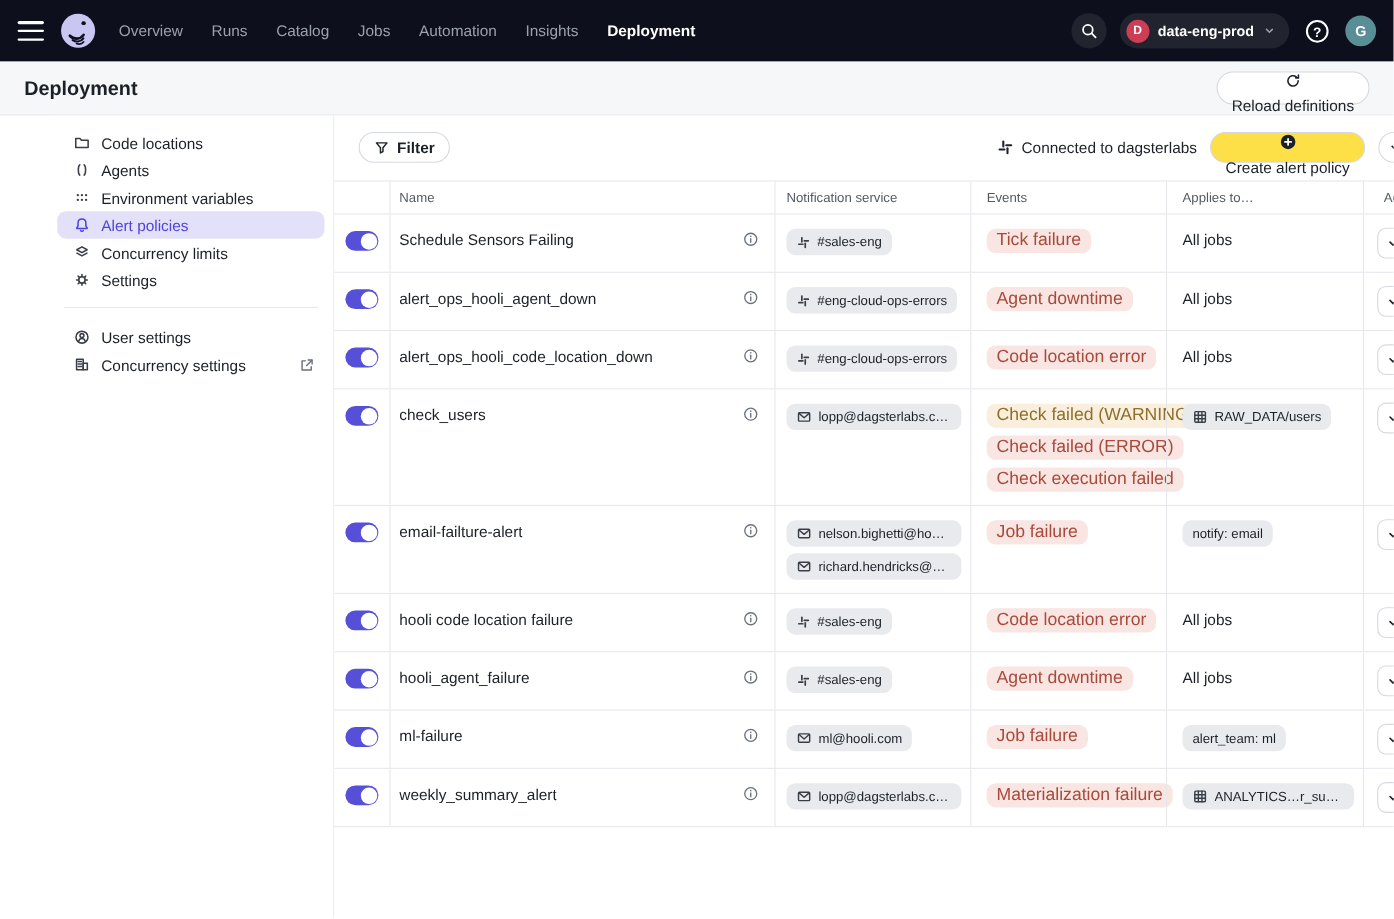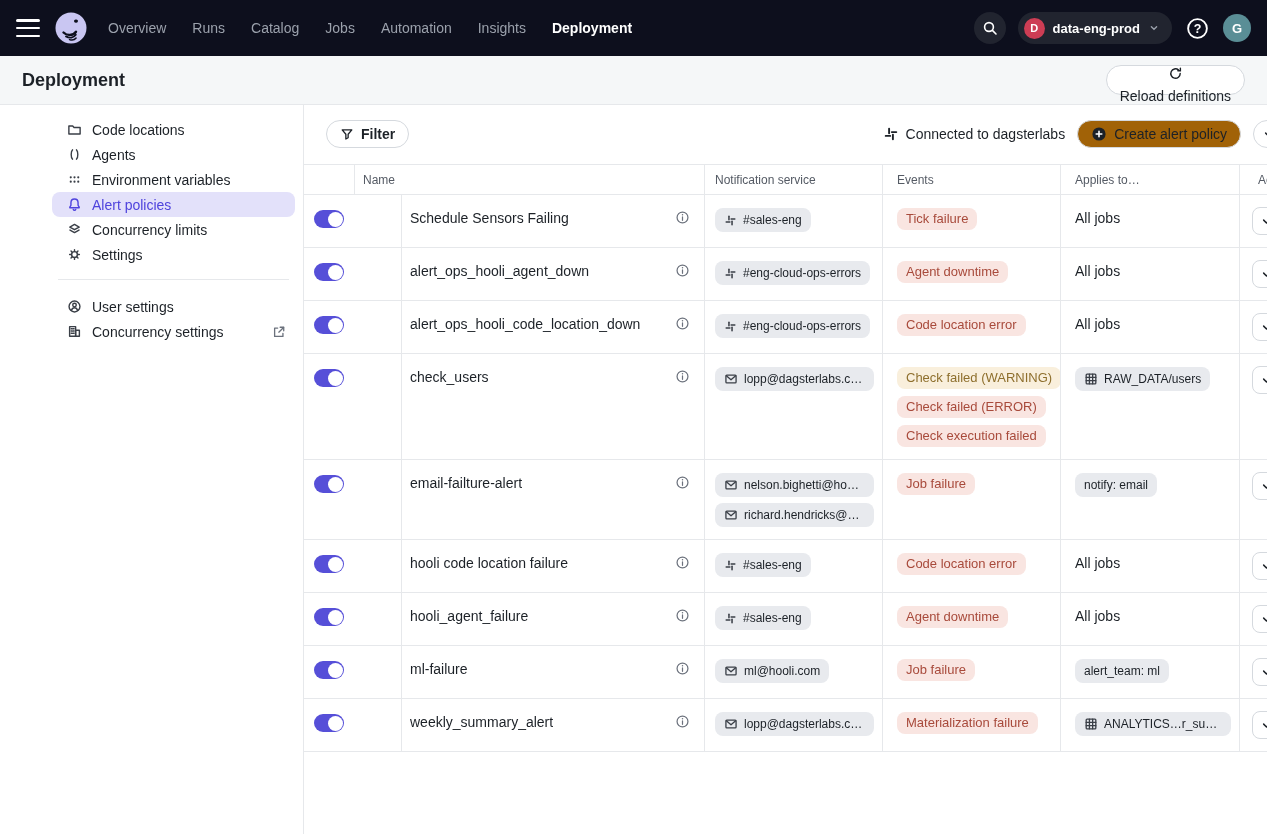--- a/index.html
+++ b/index.html
@@ -51,46 +51,46 @@
   .side-item .ext{color:#6B717C;}
   .side-divider{border:none;border-top:1px solid var(--line);margin:12px 6px;}
   .sidebar .grp2{margin-top:14px;}
 
   .main{flex:1;background:#fff;display:flex;flex-direction:column;}
   .toolbar{display:flex;align-items:center;padding:15px 22px 16px;}
   .filter-btn{height:28px;border-radius:14px;border:1px solid var(--btnbd);background:#fff;display:flex;align-items:center;
      gap:7px;padding:0 13px;font-size:14px;cursor:pointer;font-family:inherit;color:var(--ink);font-weight:bold;}
   .toolbar-right{margin-left:auto;display:flex;align-items:center;gap:12px;}
   .connected{display:flex;align-items:center;gap:7px;font-size:14px;color:var(--ink);cursor:pointer;}
-  .create-btn{height:28px;border-radius:14px;border:1px solid var(--btnbd);background:#a16207;display:flex;align-items:center;
-     gap:7px;padding:0 13px;font-size:14px;font-weight:500;cursor:pointer;font-family:inherit;color:var(--ink);}
+  .create-btn{height:28px;border-radius:14px;border:1px solid var(--btnbd);background:#fde047;display:flex;align-items:center;
+     gap:7px;padding:0 13px;font-size:14px;font-weight:500;cursor:pointer;font-family:inherit;color:var(--ink);flex-direction:column;}
   .more-btn{height:28px;width:31px;border-radius:14px;border:1px solid var(--btnbd);background:#fff;display:flex;
      align-items:center;justify-content:center;cursor:pointer;color:var(--ink);}
 
   
   .table{width:1002px;border-top:1px solid var(--line);border-right:1px solid var(--line);}
   .tr,.thead{display:grid;grid-template-columns:50px 350px 178px 178px 179px 67px;border-bottom:1px solid var(--line);}
   .th{font-size:12px;color:var(--mut);padding:8px 8px 7px;}
   .td,.th{border-left:1px solid var(--line);min-width:0;}
   .col-toggle{border-left:none !important;display:flex;justify-content:center;}
   .td{padding:13px 8px 12px;min-height:50px;}
   .td.col-toggle{padding-top:15px;}
   .th.col-notif,.td.col-notif{padding-left:10px;}
   .th.col-events,.td.col-events,.th.col-applies,.td.col-applies{padding-left:14px;}
   .th.col-actions{padding-left:18px;}
   .td.col-actions{padding-left:12px;padding-top:12px;}
-  .td.col-name{display:flex;align-items:flex-start;justify-content:space-between;gap:8px;padding-top:15px;margin-left:47px;}
+  .td.col-name{display:flex;align-items:flex-start;justify-content:space-between;gap:8px;padding-top:15px;}
   .row-name{font-size:14px;overflow:hidden;text-overflow:ellipsis;white-space:nowrap;}
   .icn.info{color:#6B717C;margin-right:6px;cursor:pointer;}
   .stack{display:flex;flex-direction:column;align-items:flex-start;gap:6px;}
   .chip{display:inline-flex;align-items:center;gap:6px;background:var(--chipbg);border-radius:8px;height:24px;
      padding:0 9px;font-size:12px;color:var(--ink);max-width:100%;}
   .chip .icn{color:#3A3F47;}
   .chip-label{white-space:nowrap;overflow:hidden;text-overflow:ellipsis;}
-  .badge{display:inline-block;border-radius:8px;padding:4px 9px 5px;font-size:13px;line-height:13px;white-space:nowrap;}
+  .badge{display:inline-block;border-radius:8px;padding:4px 9px 5px;font-size:16px;line-height:13px;white-space:nowrap;}
   .badge.error{background:var(--errbg);color:var(--errtx);}
   .badge.warning{background:var(--warnbg);color:var(--warntx);}
   .events-stack{gap:7px;}
   .applies-text{font-size:14px;padding-top:2px;display:inline-block;}
   .toggle{width:30px;height:18px;border-radius:9px;background:var(--toggle);position:relative;cursor:pointer;flex:none;}
   .toggle .knob{position:absolute;top:1.5px;right:1.5px;width:15px;height:15px;border-radius:50%;background:#fff;}
   .action-btn{width:28px;height:28px;border-radius:8px;border:1px solid var(--btnbd);background:#fff;display:flex;
      align-items:center;justify-content:center;cursor:pointer;color:var(--ink);}
 </style>
 </head>

